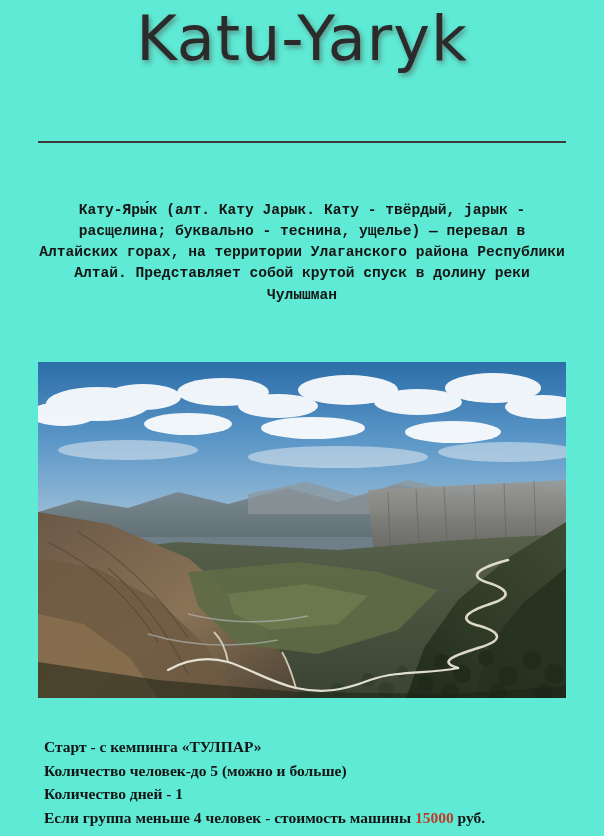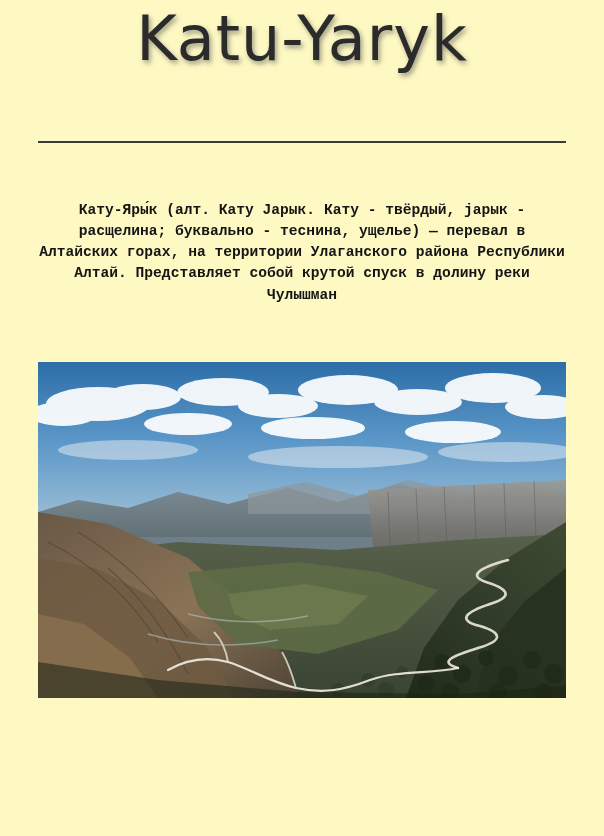--- a/index.html
+++ b/index.html
@@ -10,21 +10,21 @@
     width: 604px;
     height: 836px;
     background: #efefef;
     font-family: "Liberation Serif", serif;
     overflow: hidden;
   }
   .page {
     position: relative;
     width: 604px;
     height: 836px;
-    background: #fef9c3;
+    background: #5eead4;
   }
 
   
   .title-wrap {
     position: absolute;
     top: 8px;
     left: 0;
     width: 604px;
     text-align: center;
   }
@@ -233,14 +233,22 @@
         <path d="M150,252 C190,262 230,262 270,254"></path>
         <path d="M110,272 C150,284 196,286 240,278"></path>
       </g>
 
       <path d="M0,300 L120,318 L260,330 L420,332 L528,324 L528,336 L0,336 Z" fill="#1b2216" opacity="0.55"></path>
 
       <rect x="0" y="0" width="528" height="336" fill="none"></rect>
     </svg>
   </div>
 
+  <div class="details">
+    <div class="line">Старт - с кемпинга «ТУЛПАР»</div>
+    <div class="line">Количество человек-до 5 (можно и больше)</div>
+    <div class="line">Количество дней - 1</div>
+    <div class="line">
+      <span>Если группа меньше 4 человек - стоимость машины </span><span class="price">15000</span><span> руб.</span>
+    </div>
+  </div>
 
 </div>
 
 </body></html>

